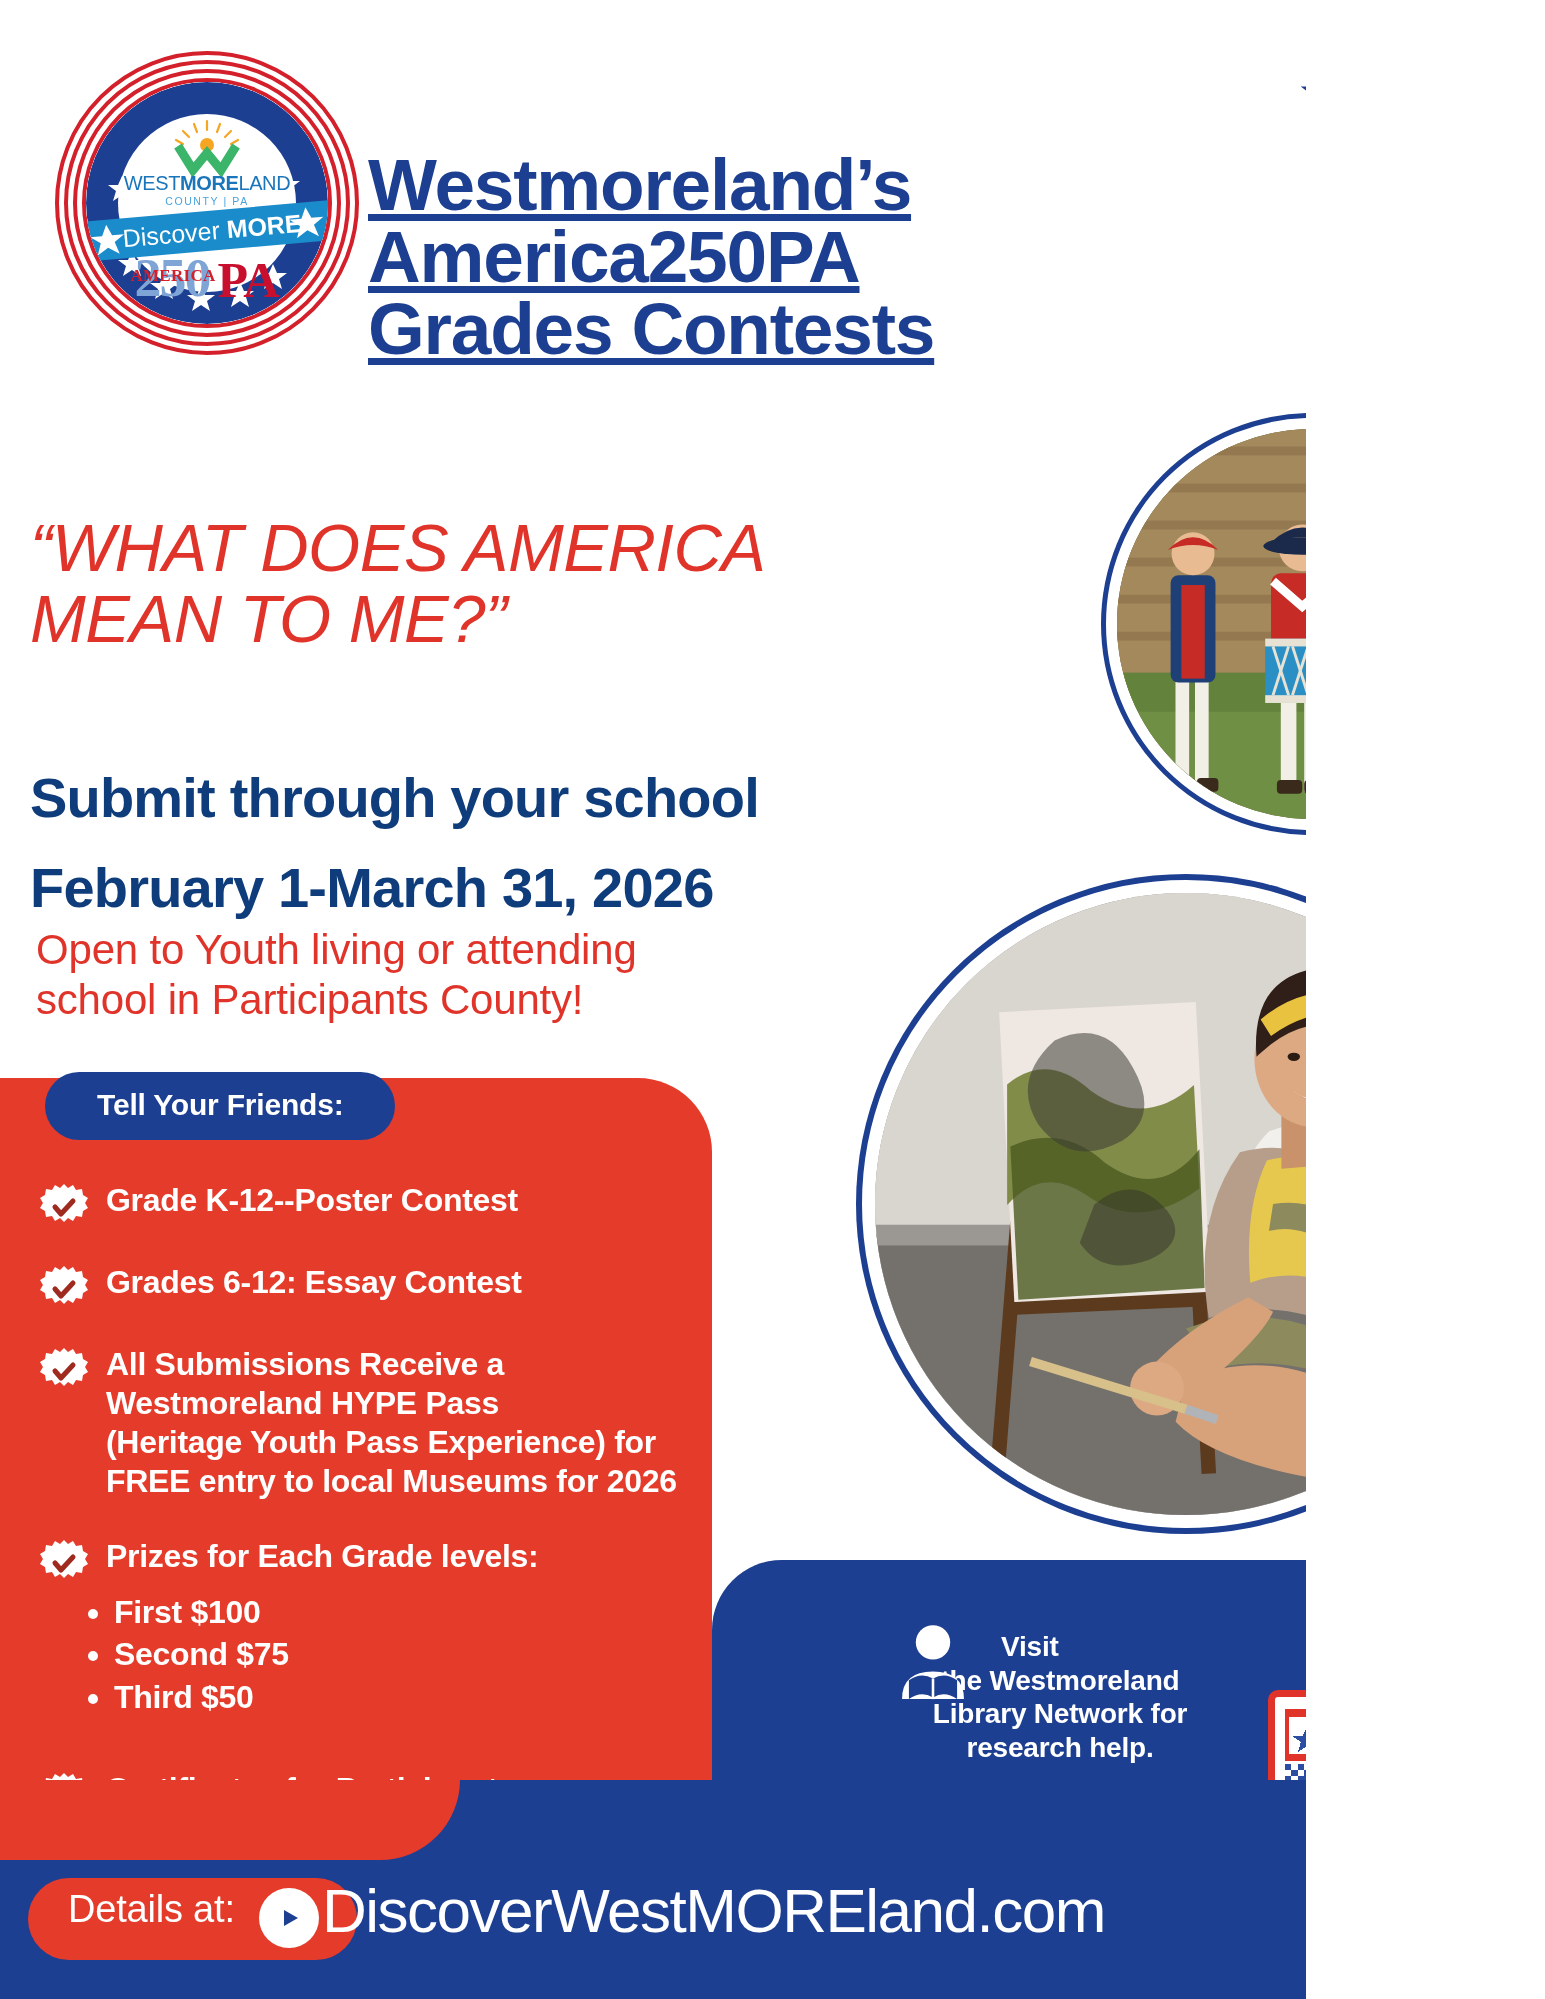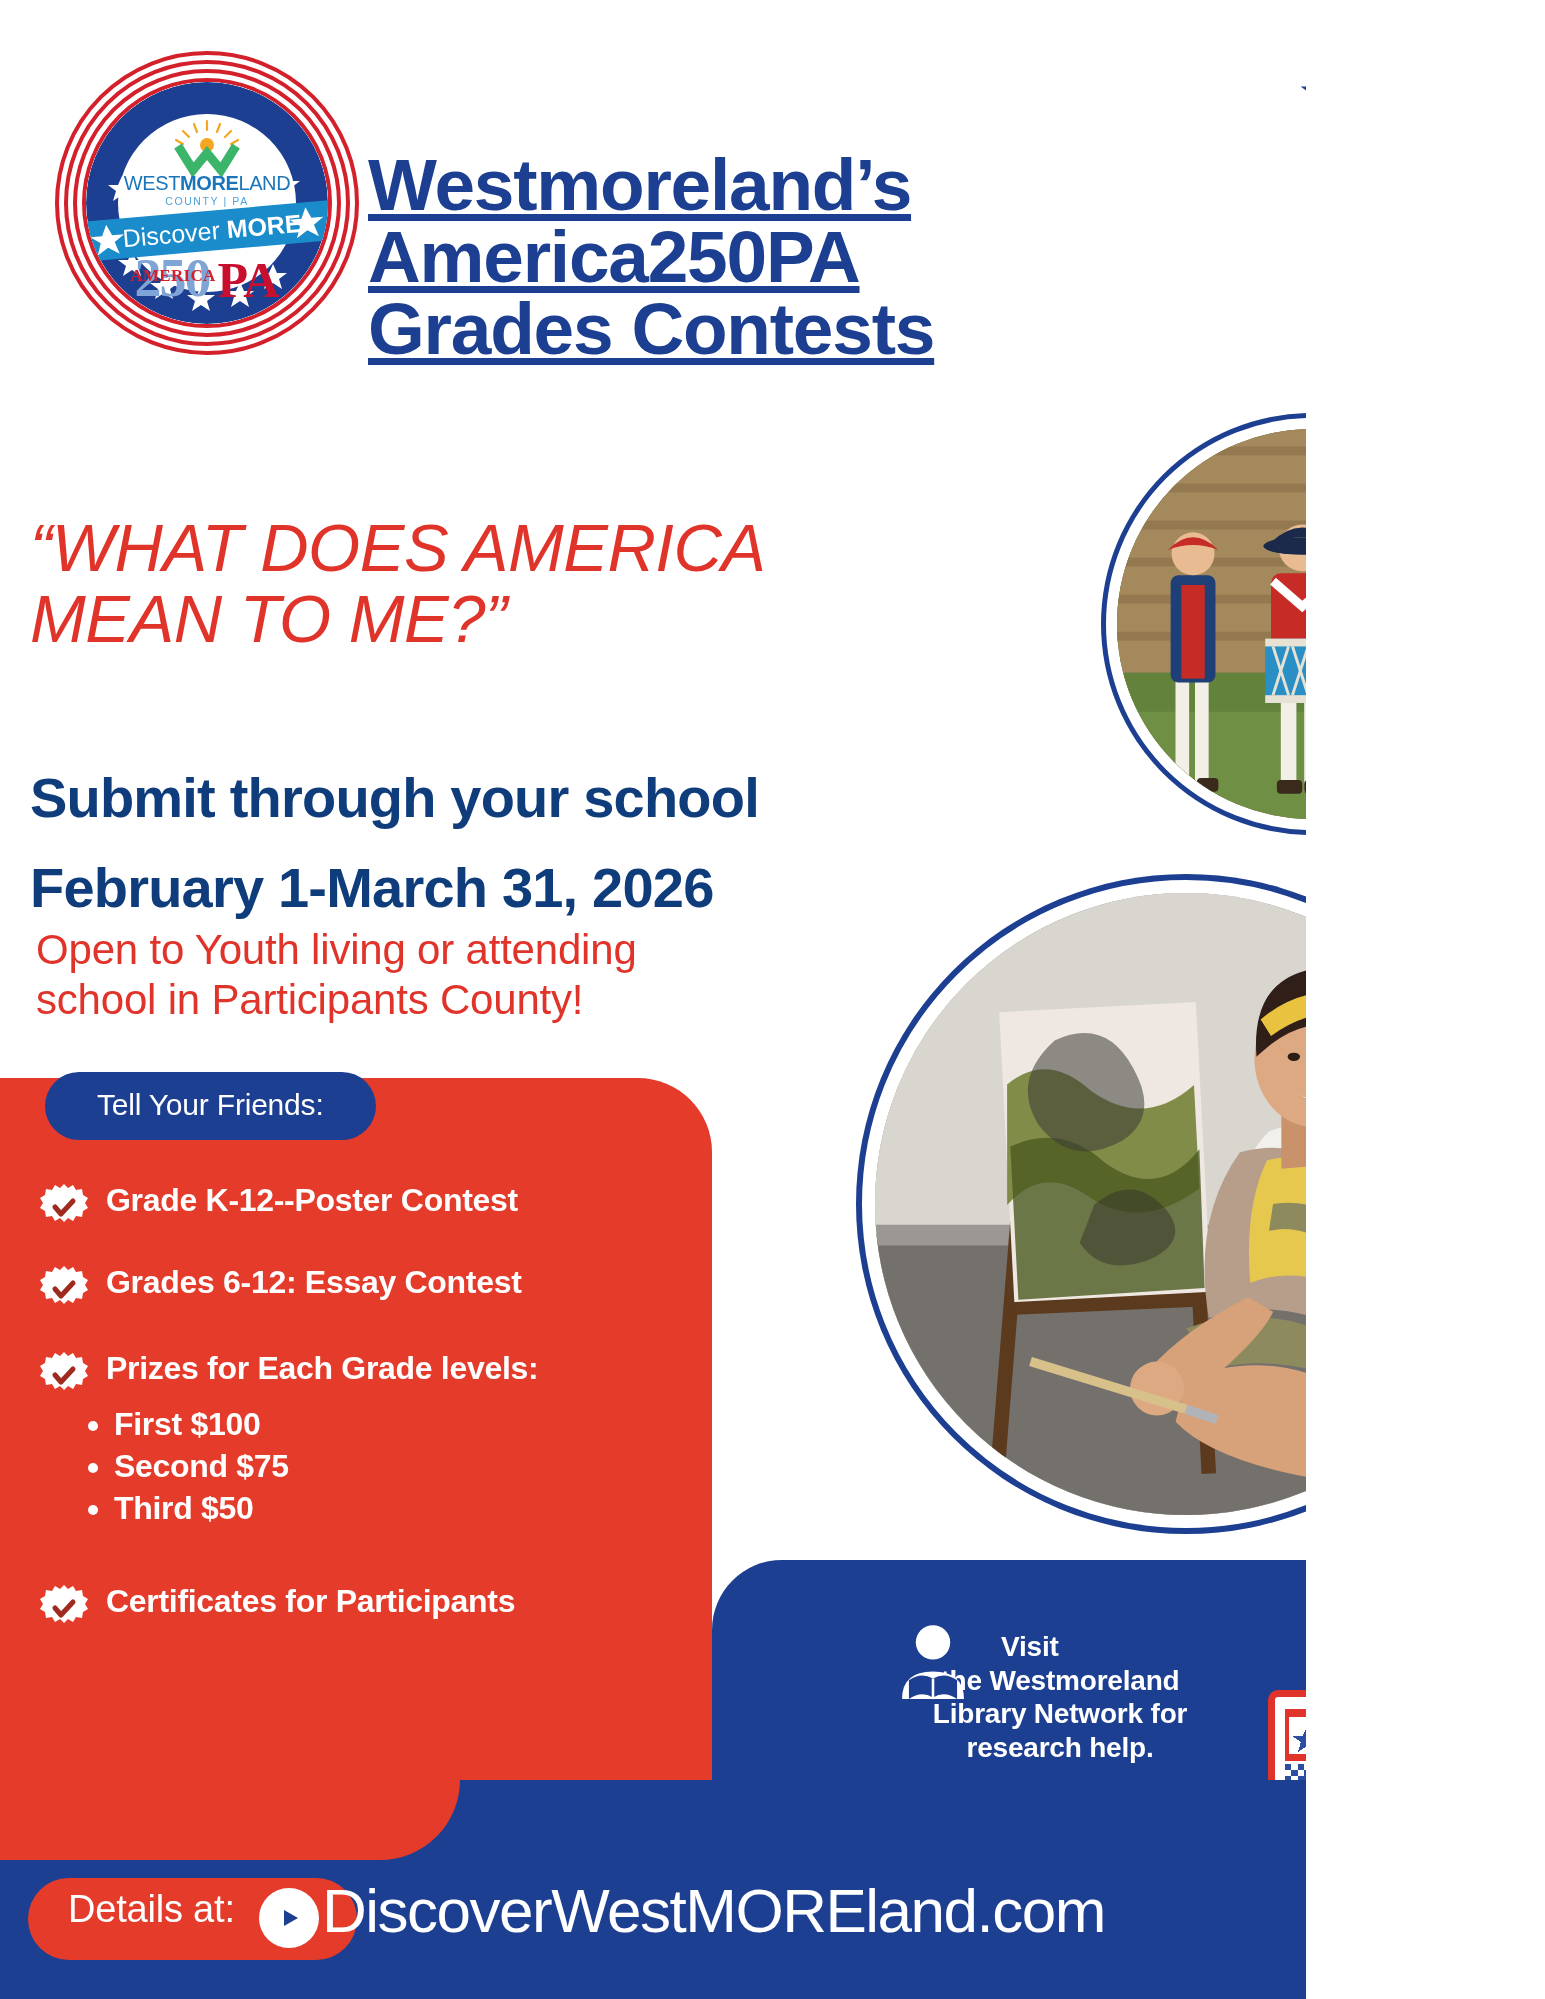--- a/index.html
+++ b/index.html
@@ -68,21 +68,21 @@
     position:absolute;left:0;top:1078px;width:712px;height:780px;
     background:#e53b2b;
     border-top-right-radius:74px;
     border-bottom-right-radius:74px;
   }
   .tellpill{
     position:absolute;left:45px;top:1072px;
     background:#1d3f91;color:#fff;
     border-radius:40px;
     padding:16px 52px 18px 52px;
-    font-size:30px;font-weight:normal;letter-spacing:-0.2px;
+    font-size:30px;font-weight:bold;letter-spacing:-0.2px;
     white-space:nowrap;
   }
 
   .checklist{
     position:absolute;left:40px;top:1179px;width:660px;
   }
   .citem{position:relative;display:flex;align-items:flex-start;margin-bottom:22px;}
   .citem .seal{flex:0 0 auto;width:48px;height:48px;margin-right:18px;margin-top:4px;}
   .citem .seal svg{display:block;width:100%;height:100%;}
   .citem .ctext{
@@ -485,20 +485,34 @@
         <svg viewBox="0 0 48 48">
             <path d="M24 1 l4 4 5-3 3 5 6-1 1 6 5 3-3 5 3 5-5 3-1 6-6-1-3 5-5-3-4 4-4-4-5 3-3-5-6 1-1-6-5-3 3-5-3-5 5-3 1-6 6 1 3-5 5 3Z" fill="#ffffff"></path>
             <path d="M15 24 l6 7 12-13" fill="none" stroke="#9e2a20" stroke-width="5" stroke-linecap="round" stroke-linejoin="round"></path>
           </svg>
       </span>
       <span class="ctext">
         <span class="ln">Grades 6-12: Essay Contest</span>
       </span>
     </div>
 
+    <div class="citem" style="margin-top:30px;">
+      <span class="seal">
+        <svg viewBox="0 0 48 48">
+            <path d="M24 1 l4 4 5-3 3 5 6-1 1 6 5 3-3 5 3 5-5 3-1 6-6-1-3 5-5-3-4 4-4-4-5 3-3-5-6 1-1-6-5-3 3-5-3-5 5-3 1-6 6 1 3-5 5 3Z" fill="#ffffff"></path>
+            <path d="M15 24 l6 7 12-13" fill="none" stroke="#9e2a20" stroke-width="5" stroke-linecap="round" stroke-linejoin="round"></path>
+          </svg>
+      </span>
+      <span class="ctext">
+        <span class="ln">All Submissions Receive a</span>
+        <span class="ln">Westmoreland HYPE Pass</span>
+        <span class="ln">(Heritage Youth Pass Experience) for</span>
+        <span class="ln">FREE entry to local Museums for 2026</span>
+      </span>
+    </div>
 
     <div class="citem" style="margin-top:34px;margin-bottom:0;">
       <span class="seal">
         <svg viewBox="0 0 48 48">
             <path d="M24 1 l4 4 5-3 3 5 6-1 1 6 5 3-3 5 3 5-5 3-1 6-6-1-3 5-5-3-4 4-4-4-5 3-3-5-6 1-1-6-5-3 3-5-3-5 5-3 1-6 6 1 3-5 5 3Z" fill="#ffffff"></path>
             <path d="M15 24 l6 7 12-13" fill="none" stroke="#9e2a20" stroke-width="5" stroke-linecap="round" stroke-linejoin="round"></path>
           </svg>
       </span>
       <span class="ctext">
         <span class="ln">Prizes for Each Grade levels:</span>

